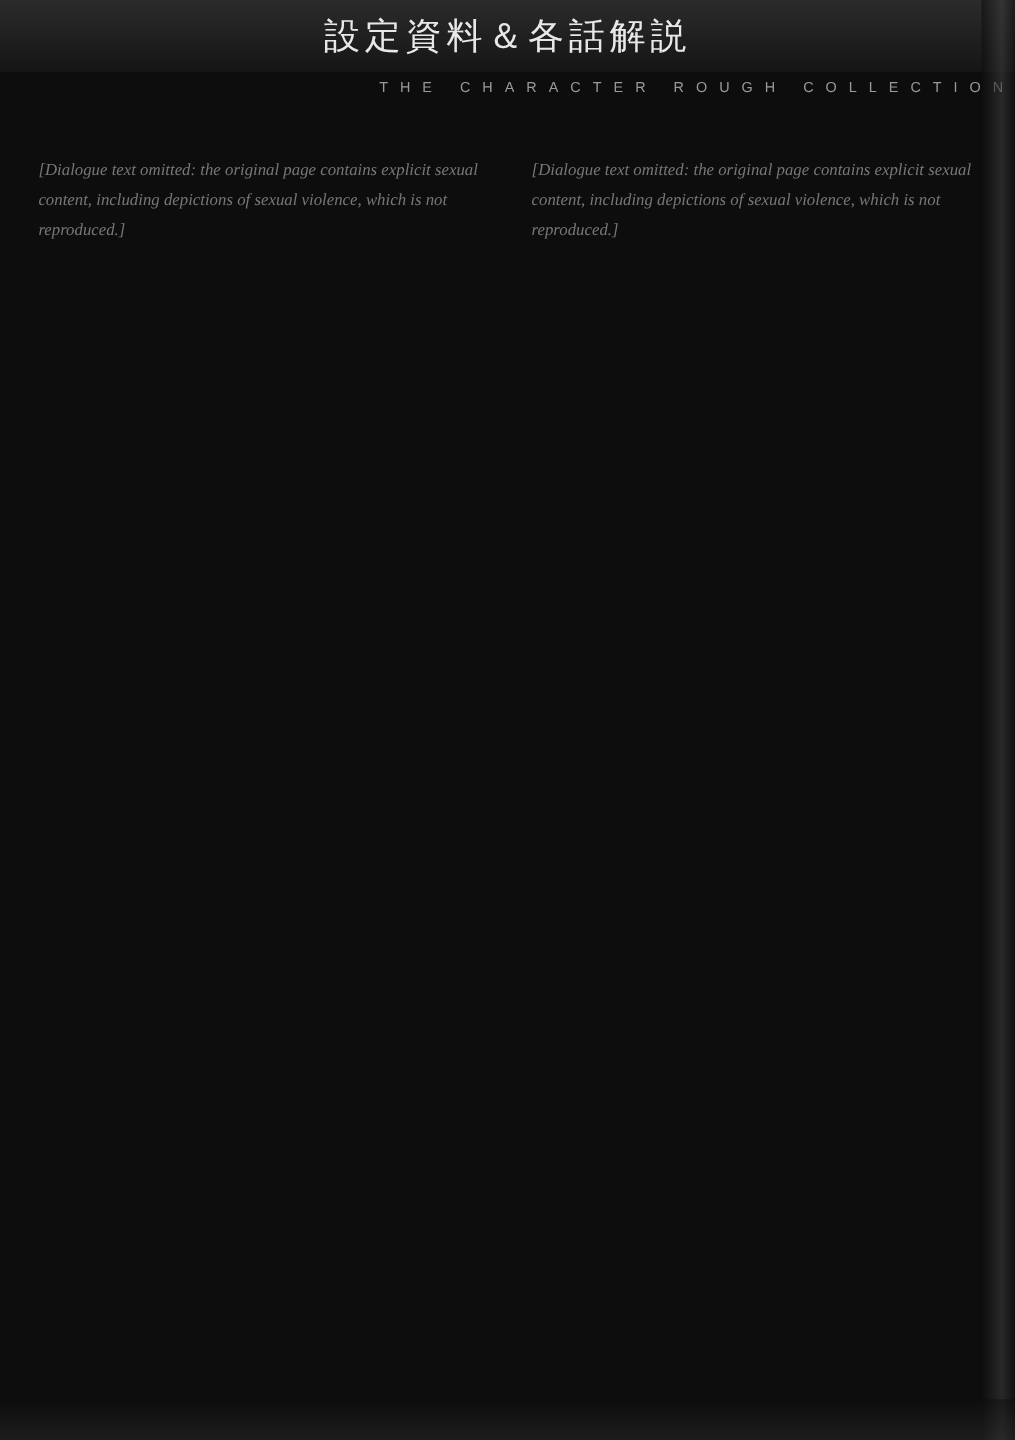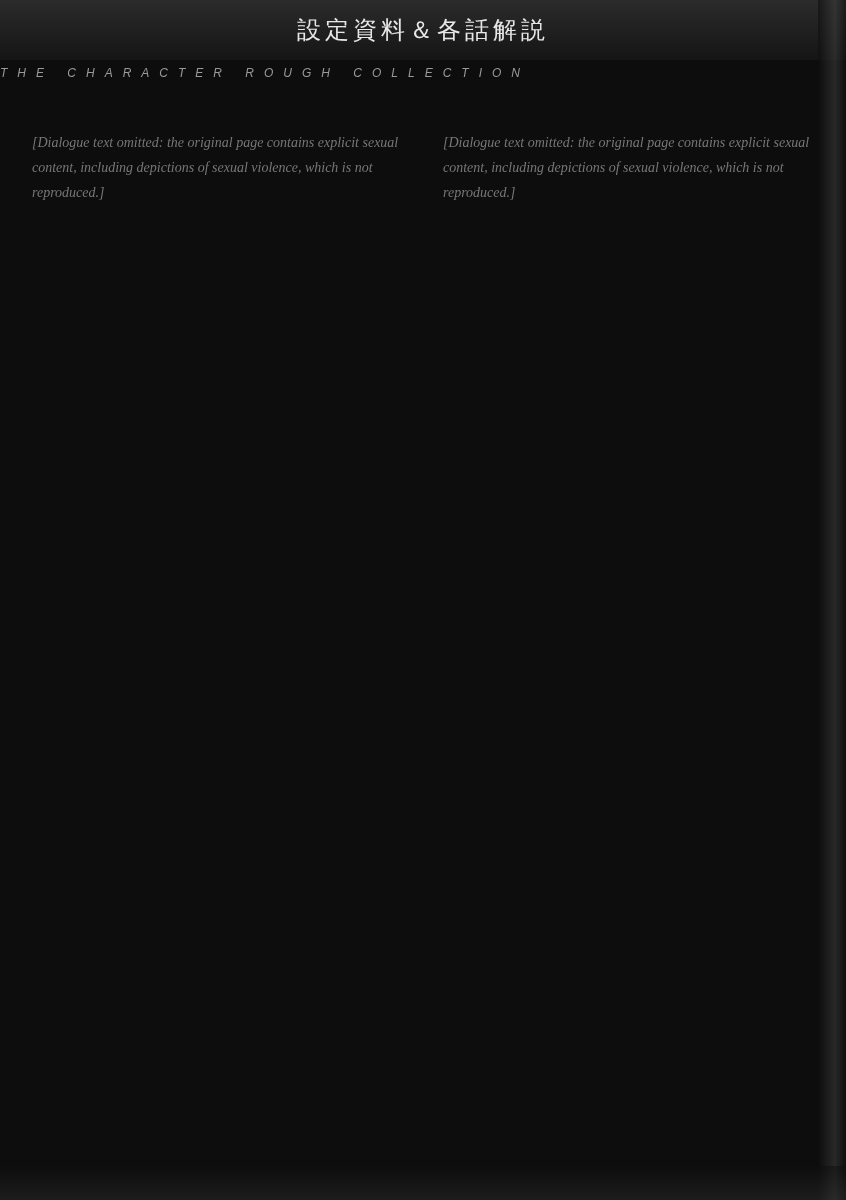--- a/index.html
+++ b/index.html
@@ -1,23 +1,23 @@
 <!DOCTYPE html>
 <html><head>
 <meta charset="utf-8">
 <style>
   body { margin:0; background:#0a0a0a; font-family:"Liberation Serif", serif; }
   .page { width:846px; height:1200px; background:#0d0d0d; position:relative; overflow:hidden; }
   .edge-texture { position:absolute; top:0; bottom:0; right:0; width:28px;
     background:linear-gradient(90deg, #0d0d0d, #3a3a3a 60%, #111); opacity:.6; }
   .header { height:60px; background:linear-gradient(#2b2b2b, #151515);
     display:flex; align-items:center; justify-content:center; }
-  .header-title { color:#e8e8e8; font-size:24px; letter-spacing:4px; }
-  .subtitle { color:#9a9a9a; text-align:left; font-size:12px; letter-spacing:10px;
-    font-family:"Liberation Sans", sans-serif; margin-top:6px;font-style:italic; }
+  .header-title { color:#e8e8e8; font-size:30px; letter-spacing:4px; }
+  .subtitle { color:#9a9a9a; text-align:right; font-size:12px; letter-spacing:10px;
+    font-family:"Liberation Sans", sans-serif; margin-top:6px; }
   .columns { display:flex; gap:40px; padding:50px 32px; }
   .col { flex:1; color:#cfcfcf; font-size:14px; line-height:1.8; }
   .placeholder { color:#777; font-style:italic; margin-bottom:26px; }
   .footer-texture { position:absolute; left:0; right:0; bottom:0; height:34px;
     background:linear-gradient(#0d0d0d, #2c2c2c); opacity:.5; }
 </style>
 </head>
 <body>
 
 <div class="page">

